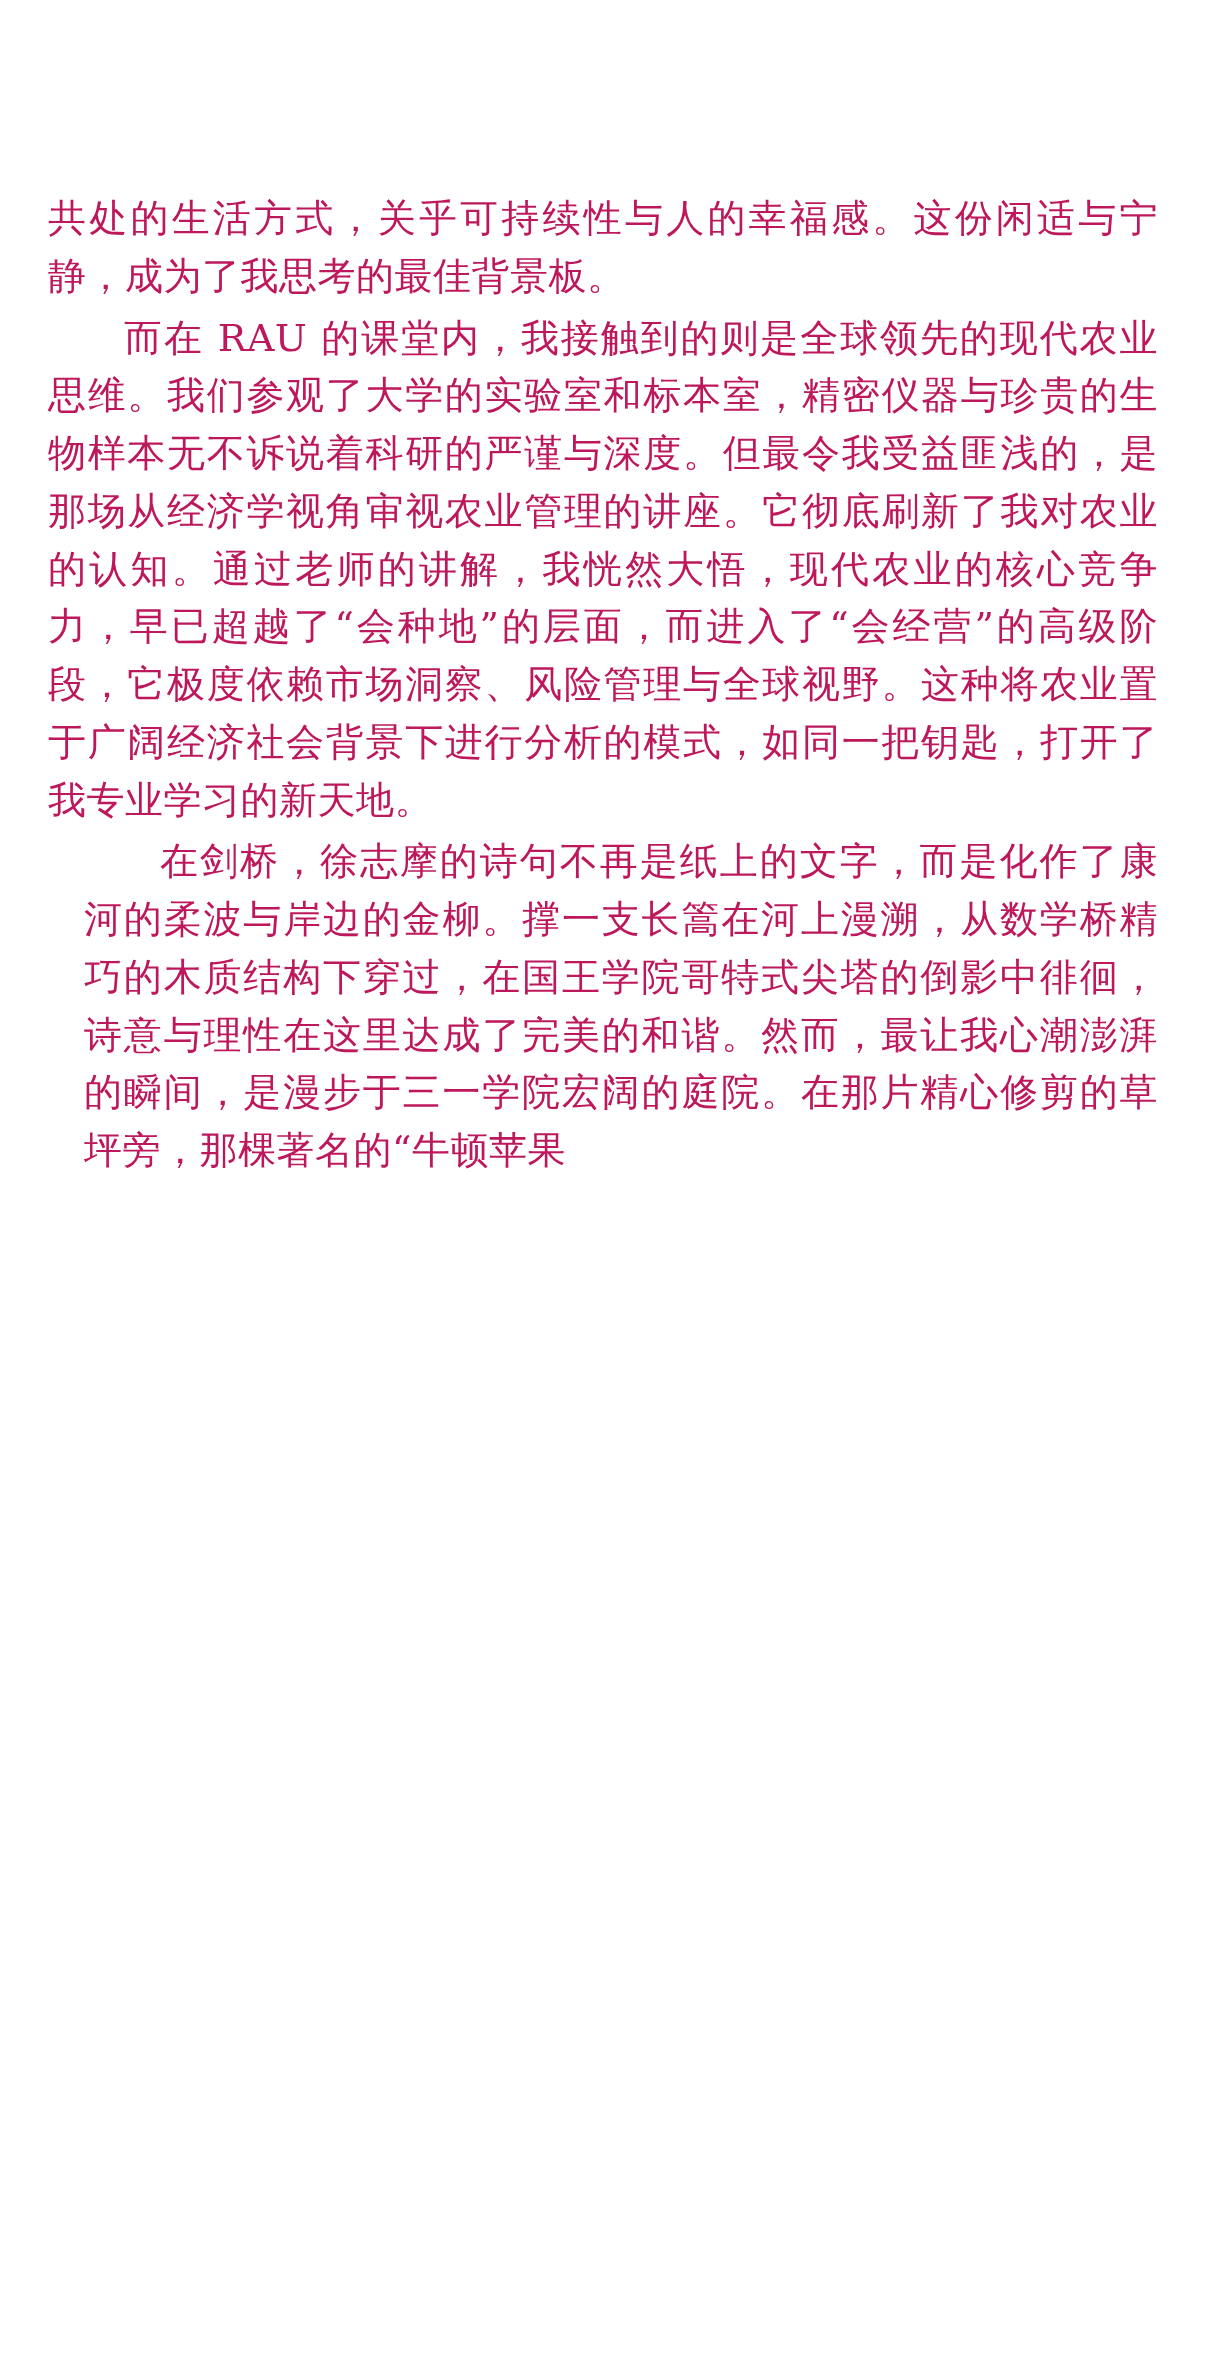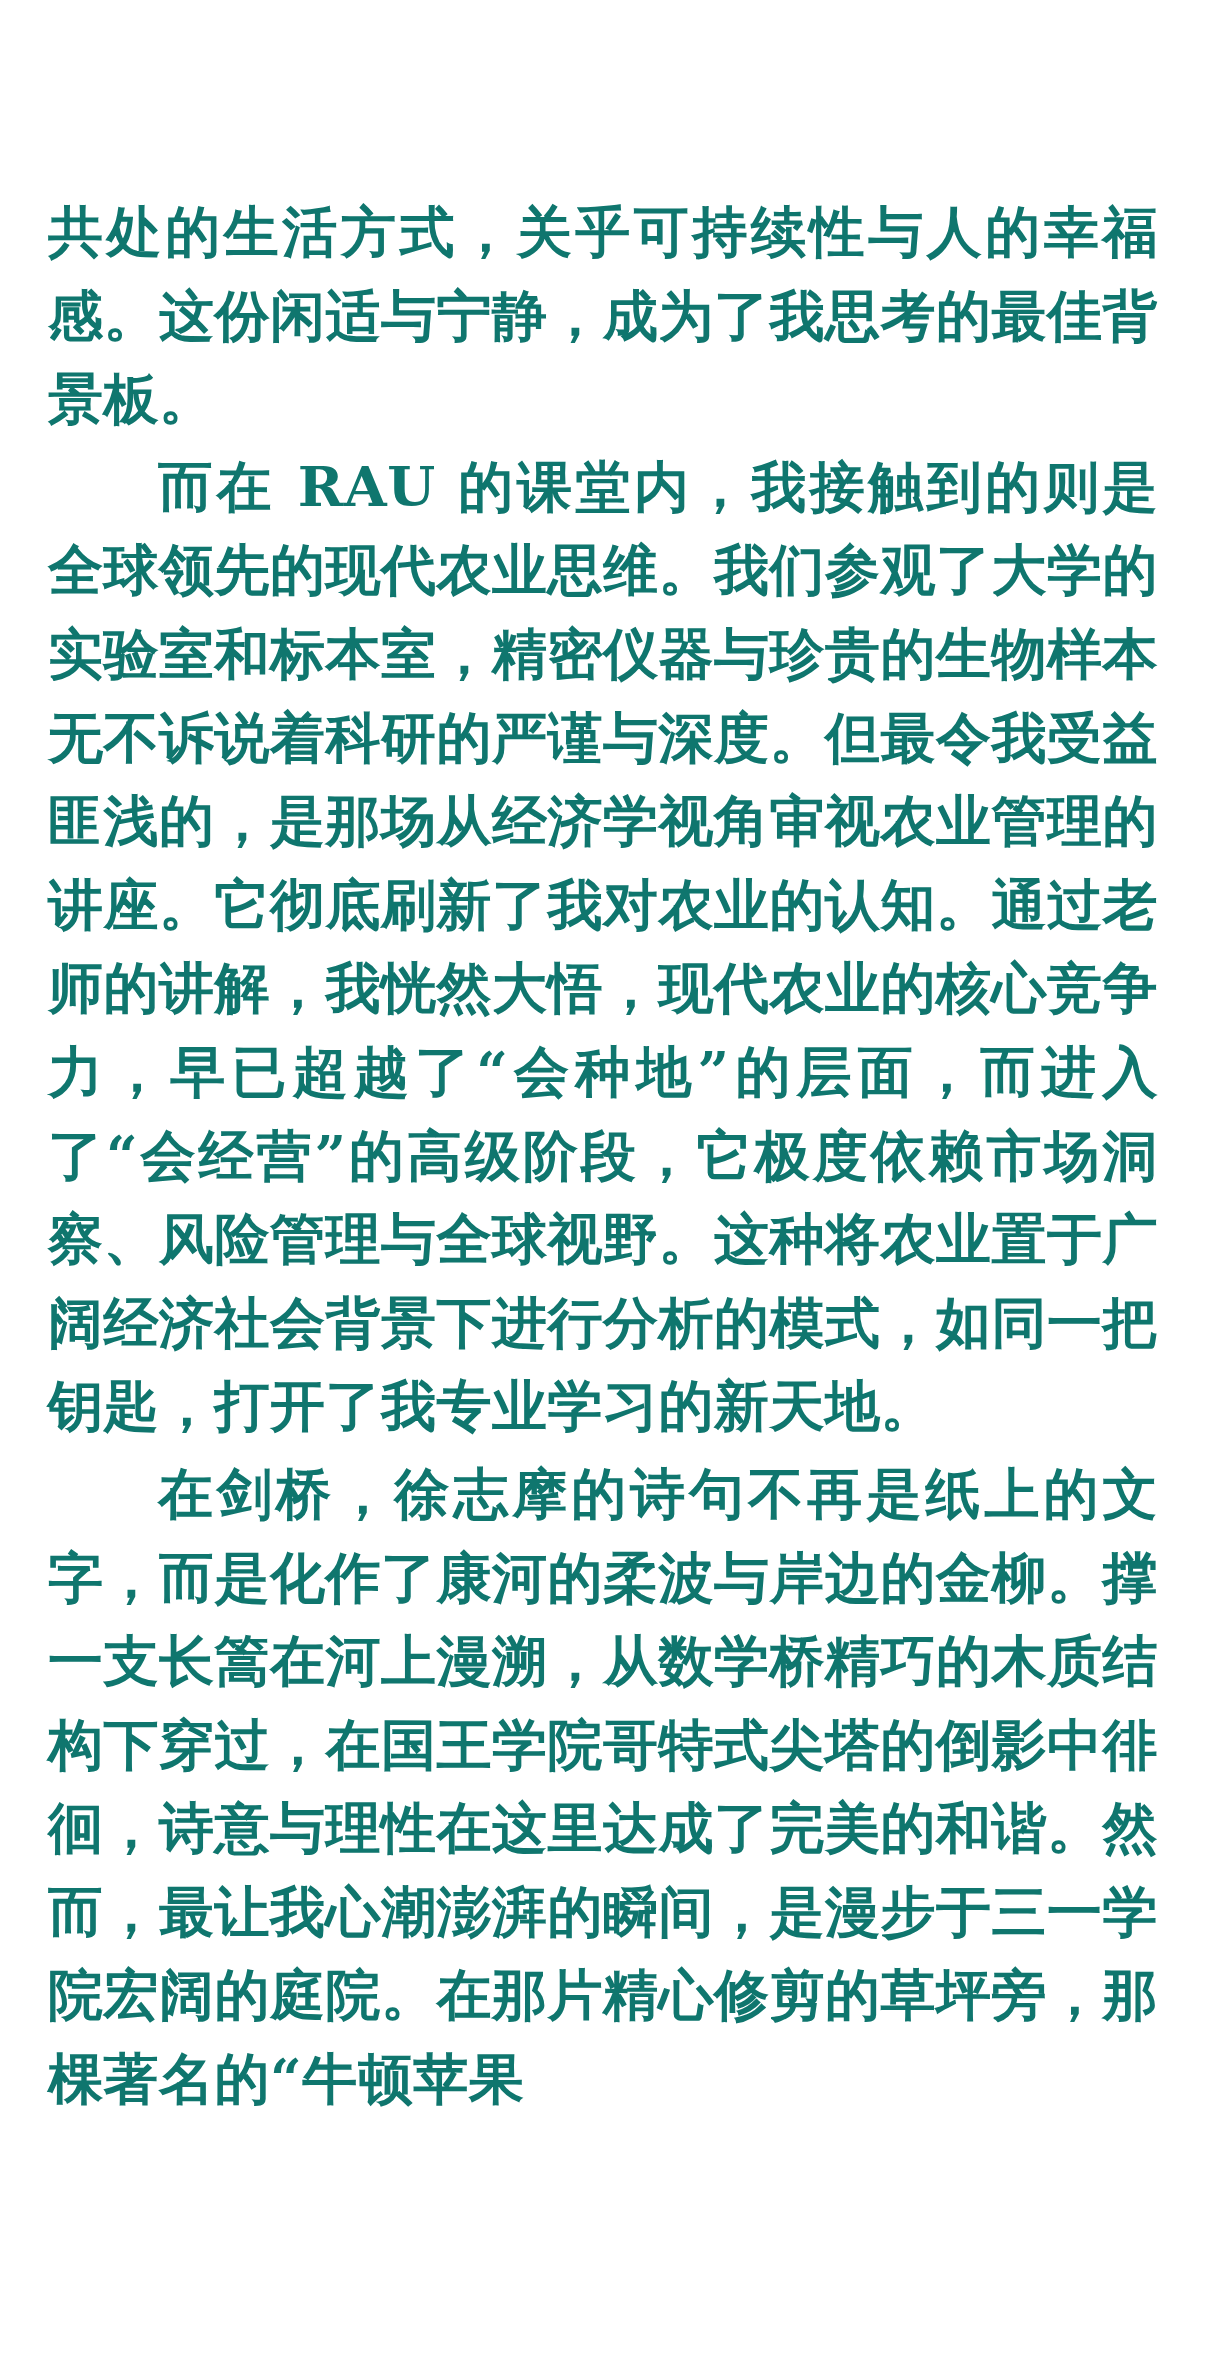--- a/index.html
+++ b/index.html
@@ -18,33 +18,34 @@
     width: 1220px;
     min-height: 2371px;
     padding: 190px 62px 80px 48px;
     background: #ffffff;
   }
   .doc-body {
     display: block;
   }
   .para {
     margin: 0 0 4px 0;
-    font-size: 55px;
+    font-size: 38px;
     line-height: 1.52;
     letter-spacing: 0.5px;
     text-align: justify;
     text-justify: inter-ideograph;
-    color: #0f766e;
-    font-weight: 700;
+    color: #be185d;
+    font-weight: 400;
   }
   .para.indent {
     text-indent: 2em;
   }
   .para:last-child {
     margin-bottom: 0;
+    margin-left: 36px;
   }
 </style>
 </head>
 <body>
 
 <div class="page">
   <div class="doc-body">
     <p class="para">共处的生活方式，关乎可持续性与人的幸福感。这份闲适与宁静，成为了我思考的最佳背景板。</p>
     <p class="para indent">而在 RAU 的课堂内，我接触到的则是全球领先的现代农业思维。我们参观了大学的实验室和标本室，精密仪器与珍贵的生物样本无不诉说着科研的严谨与深度。但最令我受益匪浅的，是那场从经济学视角审视农业管理的讲座。它彻底刷新了我对农业的认知。通过老师的讲解，我恍然大悟，现代农业的核心竞争力，早已超越了“会种地”的层面，而进入了“会经营”的高级阶段，它极度依赖市场洞察、风险管理与全球视野。这种将农业置于广阔经济社会背景下进行分析的模式，如同一把钥匙，打开了我专业学习的新天地。</p>
     <p class="para indent">在剑桥，徐志摩的诗句不再是纸上的文字，而是化作了康河的柔波与岸边的金柳。撑一支长篙在河上漫溯，从数学桥精巧的木质结构下穿过，在国王学院哥特式尖塔的倒影中徘徊，诗意与理性在这里达成了完美的和谐。然而，最让我心潮澎湃的瞬间，是漫步于三一学院宏阔的庭院。在那片精心修剪的草坪旁，那棵著名的“牛顿苹果</p>

